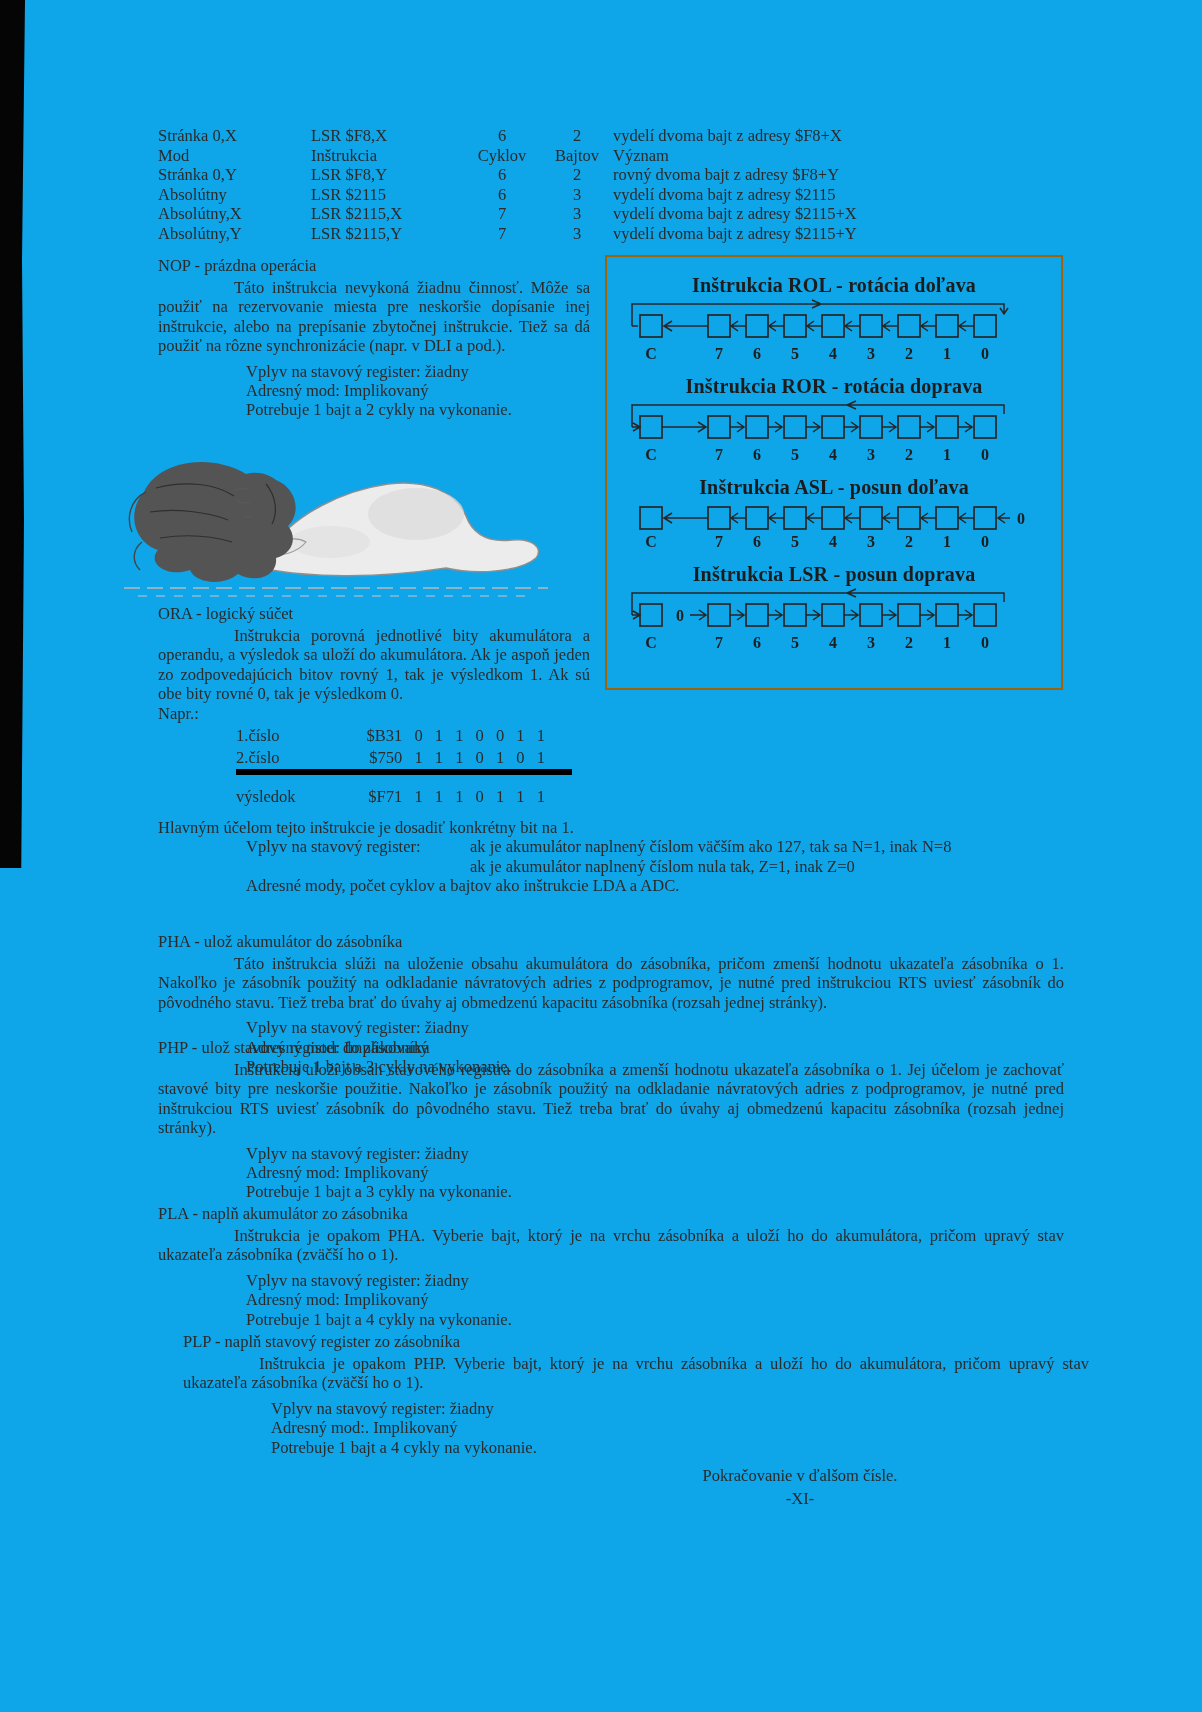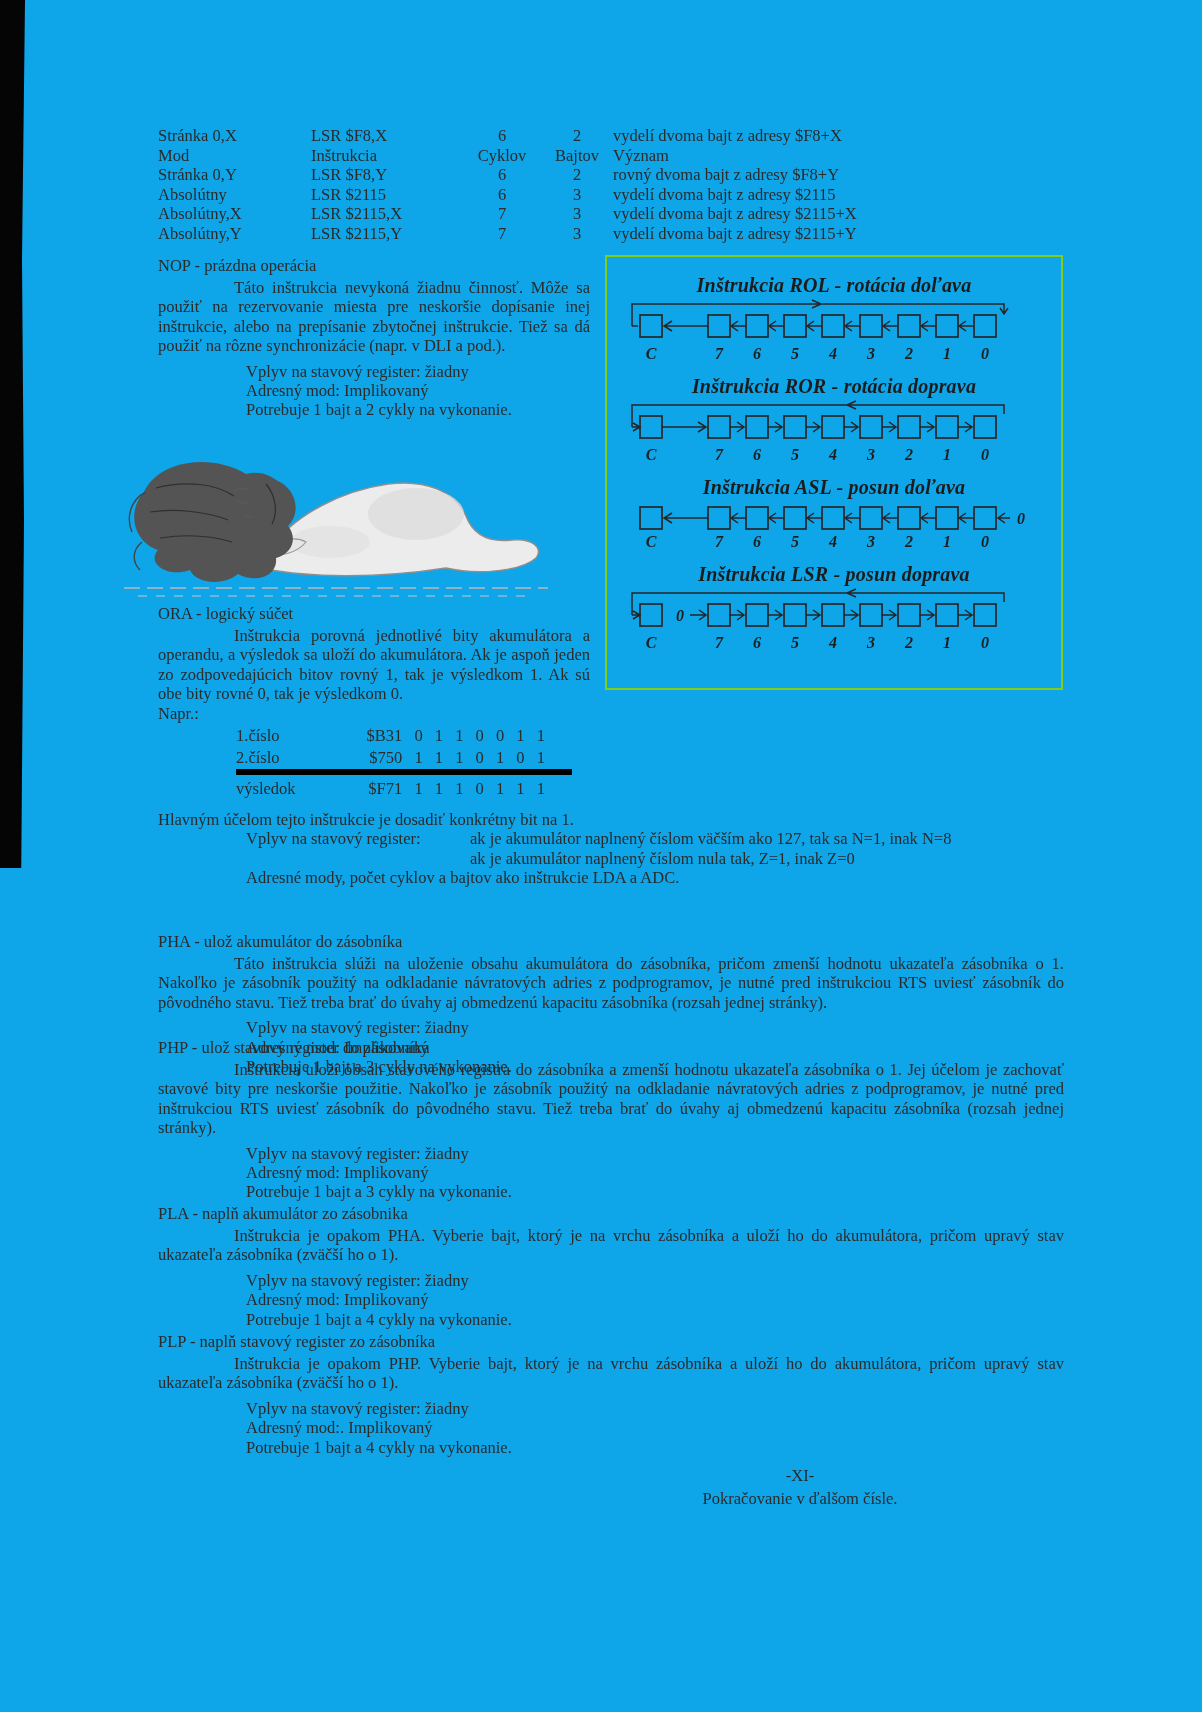--- a/index.html
+++ b/index.html
@@ -20,31 +20,31 @@
   .sec{left:158px;width:906px;}
   .sec .h{line-height:20px;}
   .sec p{margin:2px 0 0 0;text-align:justify;text-indent:76px;}
   .w-left{width:432px;}
   .meta{margin-left:88px;line-height:19.4px;}
   .meta-first{margin-top:6px;}
   
   .ex{margin-top:2px;}
   .ex-row{display:flex;width:336px;margin-left:78px;line-height:22px;}
   .ex-row.sum{border-bottom:6px solid #000000;}
-  .ex-row.result{padding-top:3px;}
+  .ex-row.result{padding-top:11px;}
   .ex-label{width:86px;}
   .ex-hex{width:72px;text-align:right;}
   .ex-bits{word-spacing:6px;letter-spacing:1px;white-space:nowrap;}
   .purpose{margin-top:10px;}
   .status-line{margin-left:88px;}
   .status-label{display:inline-block;width:224px;}
   .status-z{margin-left:312px;}
   
-  .diagram-box{left:605px;top:255px;width:458px;height:435px;border:2px solid #84cc16;
-    box-sizing:border-box;padding-top:16px;display:flex;flex-direction:column;align-items:center;font-style:italic;}
+  .diagram-box{left:605px;top:255px;width:458px;height:435px;border:2px solid #a16207;
+    box-sizing:border-box;padding-top:16px;display:flex;flex-direction:column;align-items:center;}
   .diag{display:flex;flex-direction:column;align-items:center;margin-bottom:11px;}
   .diag-title{font-weight:bold;font-size:20px;line-height:24px;letter-spacing:.2px;color:#1c1c1c;margin-bottom:2px;}
   .diag svg{display:block;}
   .diag .stroke{stroke:#262626;fill:none;}
   .diag .bit-label{font-family:"Liberation Serif","DejaVu Serif",serif;font-size:16px;font-weight:bold;fill:#1f1f1f;text-anchor:middle;}
   
   .footer{left:600px;top:1464px;width:400px;text-align:center;line-height:23px;}
 </style>
 </head>
 <body>
@@ -275,26 +275,26 @@
   </div>
 
   <div class="abs sec" style="top:1204px;">
     <div class="h">PLA - naplň akumulátor zo zásobnika</div>
     <p>Inštrukcia je opakom PHA. Vyberie bajt, ktorý je na vrchu zásobníka a uloží ho do akumulátora, pričom upravý stav ukazateľa zásobníka (zväčší ho o 1).</p>
     <div class="meta meta-first">Vplyv na stavový register: žiadny</div>
     <div class="meta">Adresný mod: Implikovaný</div>
     <div class="meta">Potrebuje 1 bajt a 4 cykly na vykonanie.</div>
   </div>
 
-  <div class="abs sec" style="top:1332px;">
+  <div class="abs sec" style="top:1332px;margin-left:25px;">
     <div class="h">PLP - naplň stavový register zo zásobníka</div>
     <p>Inštrukcia je opakom PHP. Vyberie bajt, ktorý je na vrchu zásobníka a uloží ho do akumulátora, pričom upravý stav ukazateľa zásobníka (zväčší ho o 1).</p>
     <div class="meta meta-first">Vplyv na stavový register: žiadny</div>
     <div class="meta">Adresný mod:. Implikovaný</div>
     <div class="meta">Potrebuje 1 bajt a 4 cykly na vykonanie.</div>
   </div>
 
   <div class="abs footer">
+    <div>Pokračovanie v ďalšom čísle.</div>
     <div>-XI-</div>
-    <div>Pokračovanie v ďalšom čísle.</div>
   </div>
 
 </div>
 
 </body></html>

